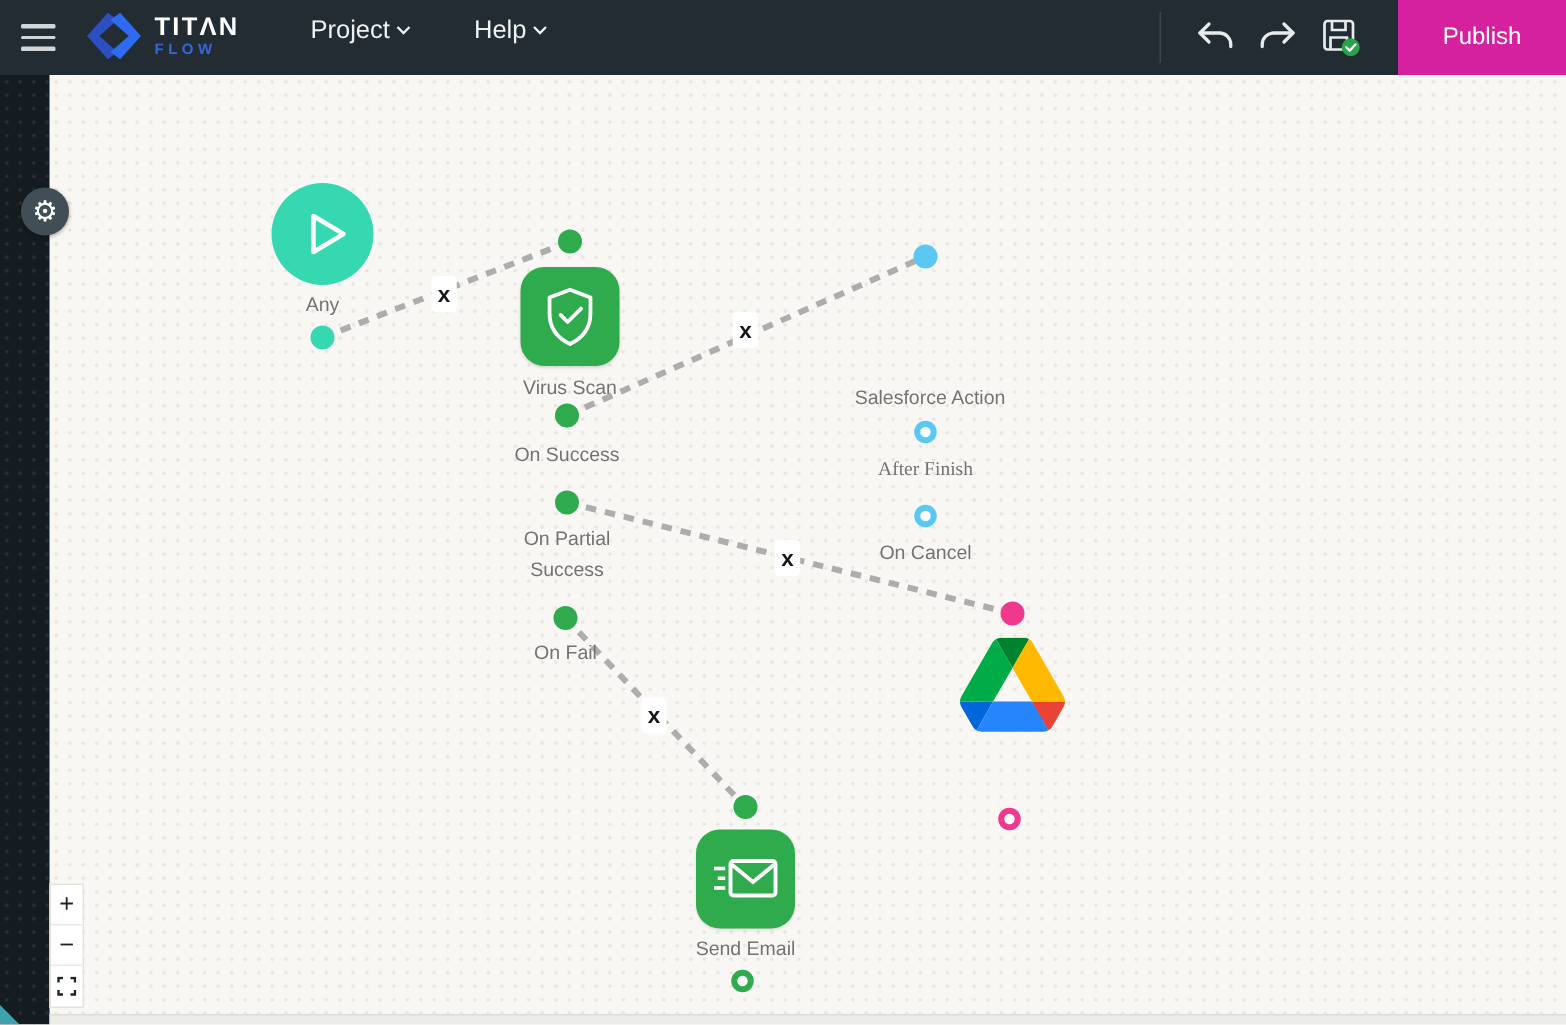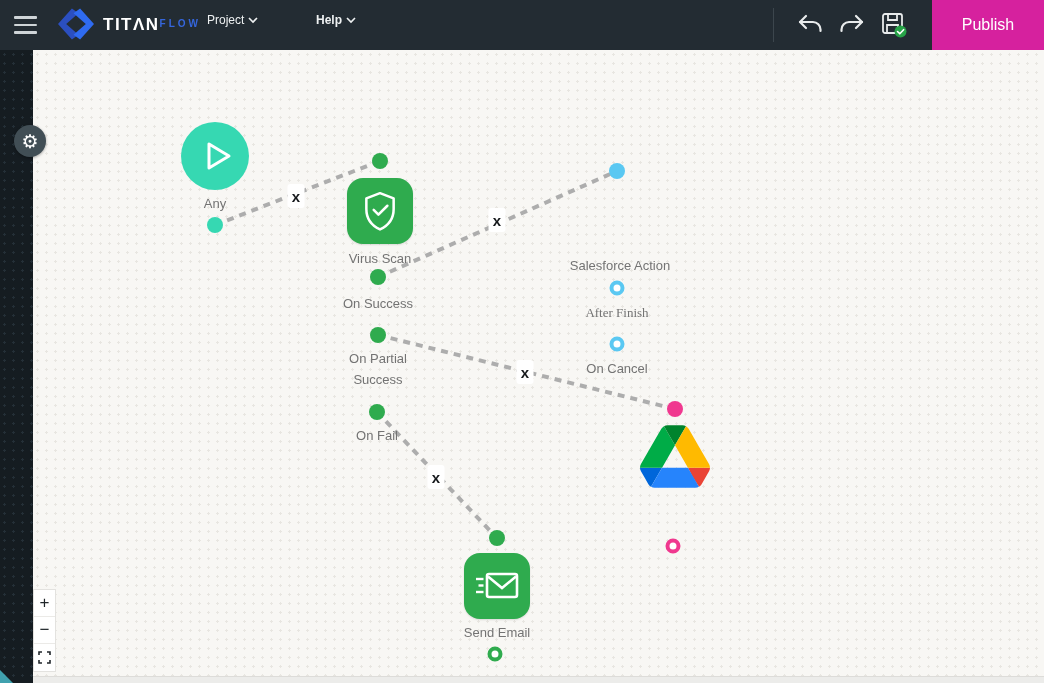--- a/index.html
+++ b/index.html
@@ -4,27 +4,27 @@
 <style>
   * { box-sizing: border-box; margin: 0; padding: 0; }
   html,body { width:1044px; height:683px; overflow:hidden; }
   body { font-family:"Liberation Sans", sans-serif; background:#f8f7f4; position:relative; }
 
   
   .header { position:absolute; top:0; left:0; width:1044px; height:50px; background:#232c33; z-index:50; }
   .burger { position:absolute; left:14px; top:13px; width:24px; height:24px; display:flex; flex-direction:column; justify-content:center; gap:5px; cursor:pointer; }
   .burger span { display:block; width:23px; height:2.5px; background:#cfd5d8; border-radius:1px; }
   .brand { position:absolute; left:58px; top:7px; display:flex; align-items:center; gap:9px; }
-  .brand-text { display:flex; flex-direction:row; line-height:1; }
+  .brand-text { display:flex; flex-direction:column; line-height:1; }
   .brand-title { color:#ffffff; font-size:17px; font-weight:bold; letter-spacing:1.5px; }
   .brand-sub { color:#3566dd; font-size:10px; font-weight:bold; letter-spacing:3px; margin-top:3px; }
-  .menu-item { position:absolute; top:0; height:40px; display:flex; align-items:center; gap:4px; color:#eef1f2; font-size:12px; cursor:pointer; }
+  .menu-item { position:absolute; top:0; height:40px; display:flex; align-items:center; gap:4px; color:#eef1f2; font-size:17px; cursor:pointer; }
   .menu-item .chev { width:10px; height:10px; }
   .menu-project { left:207px; }
-  .menu-help { left:316px;font-weight:bold; }
+  .menu-help { left:316px; }
   .flow-title { position:absolute; left:584px; top:0; height:50px; display:flex; align-items:center; transform:translateX(-50%); color:#a9b3ba; font-size:15px; }
   .hdr-divider { position:absolute; left:773px; top:8px; width:1px; height:34px; background:#3c464d; }
   .hdr-icon-btn { position:absolute; top:11px; width:28px; height:28px; display:flex; align-items:center; justify-content:center; cursor:pointer; }
   .undo-btn { left:796px; } .redo-btn { left:838px; } .save-btn { left:880px; }
   .publish-btn { position:absolute; right:0; top:0; width:112px; height:50px; background:#d6219e; color:#ffffff; font-size:16px; display:flex; align-items:center; justify-content:center; cursor:pointer; border:none; }
 
   
   .sidebar { position:absolute; left:0; top:50px; width:33px; height:633px; background:#151c21;
              background-image:radial-gradient(#242f37 1px, transparent 1.2px); background-size:9px 9px; z-index:10; }
   .settings-btn { position:absolute; left:14px; top:125px; width:32px; height:32px; border-radius:50%; background:#414e55;

